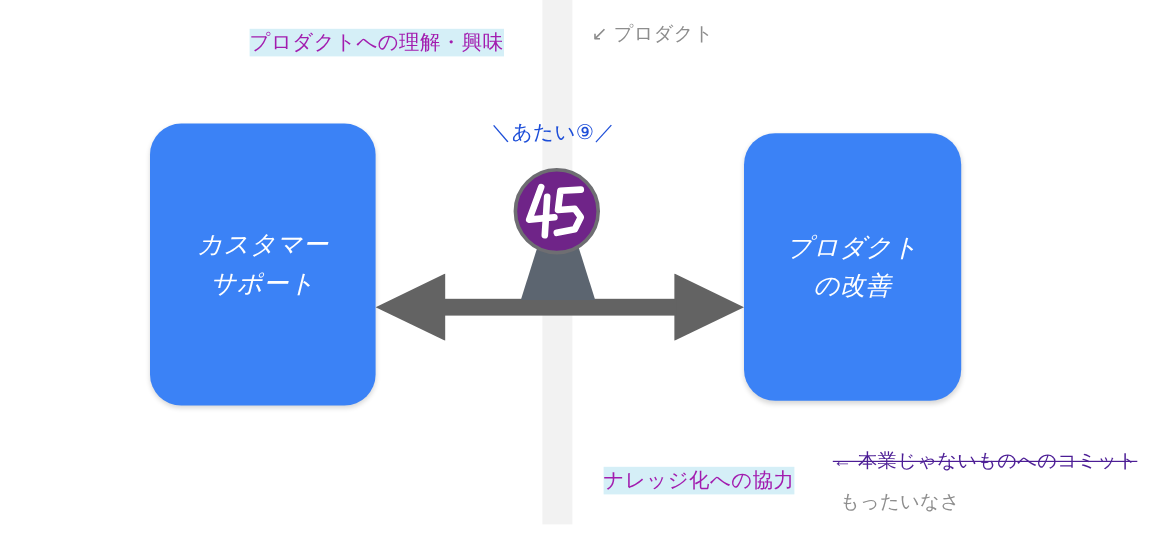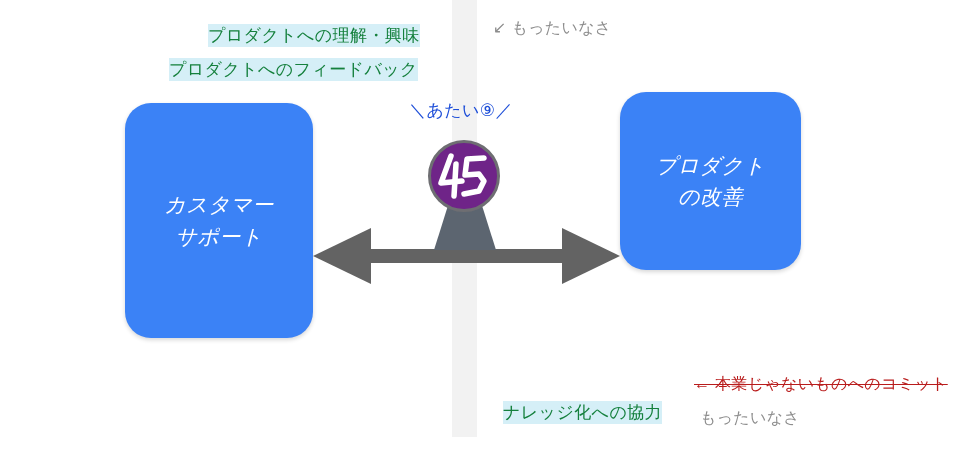--- a/index.html
+++ b/index.html
@@ -47,23 +47,23 @@
     font-style: italic;
   }
   #box-left {
     left: 125px;
     top: 103px;
     width: 188px;
     height: 235px;
   }
   #box-right {
     left: 620px;
-    top: 92px;
+    top: 111px;
     width: 181px;
-    height: 178px;
+    height: 223px;
   }
   .node-label {
     white-space: pre-line;
   }
 
   
   .arrow-wrap {
     position: absolute;
     left: 313px;
     top: 228px;
@@ -97,65 +97,64 @@
     justify-content: center;
   }
   .badge-circle svg { display:block; }
 
   
   .txt {
     position: absolute;
     white-space: nowrap;
   }
   .hl {
-    color: #15803d;
+    color: #a21caf;
     background: #d5eff7;
     font-size: 17px;
     letter-spacing: 0.4px;
   }
   .gray-note {
     color: #8d8d8d;
     font-size: 16px;
     letter-spacing: 0.3px;
   }
   .gray-note-dark {
-    color: #b91c1c;
+    color: #4c1d95;
     font-size: 16px;
     letter-spacing: 0.3px;
   }
   .struck {
     text-decoration: line-through;
     text-decoration-thickness: 1px;
   }
   .shout {
     color: #1d4ed8;
     font-size: 17px;
     letter-spacing: 0.4px;
   }
 
   #t-understand   { left: 208px; top: 24px; }
   #t-feedback     { left: 169px; top: 58px; }
   #t-wall         { left: 493px; top: 18px; }
   #t-atai         { left: 409px; top: 99px; }
   #t-importance   { left: 503px; top: 348px; }
-  #t-knowledge    { left: 503px; top: 389px; margin-top: 12px; }
+  #t-knowledge    { left: 503px; top: 389px; }
   #t-commit       { left: 694px; top: 374px; }
   #t-mottainai    { left: 700px; top: 408px; }
 </style>
 </head>
 <body>
 
 <div id="stage">
 
   <div class="wall-band"></div>
 
   <div class="txt hl" id="t-understand">プロダクトへの理解・興味</div>
-  <div class="txt hl" id="t-feedback">プロダクトへのフィードバック</div>
 
-  <div class="txt gray-note" id="t-wall">↙ もったいなさ</div>
+  <div class="txt gray-note" id="t-wall">↙ プロダクト</div>
 
   <div class="txt shout" id="t-atai">＼あたい⑨／</div>
 
   <div class="node-box" id="box-left">
     <span class="node-label">カスタマー
 サポート</span>
   </div>
 
   <div class="node-box" id="box-right">
     <span class="node-label">プロダクト

